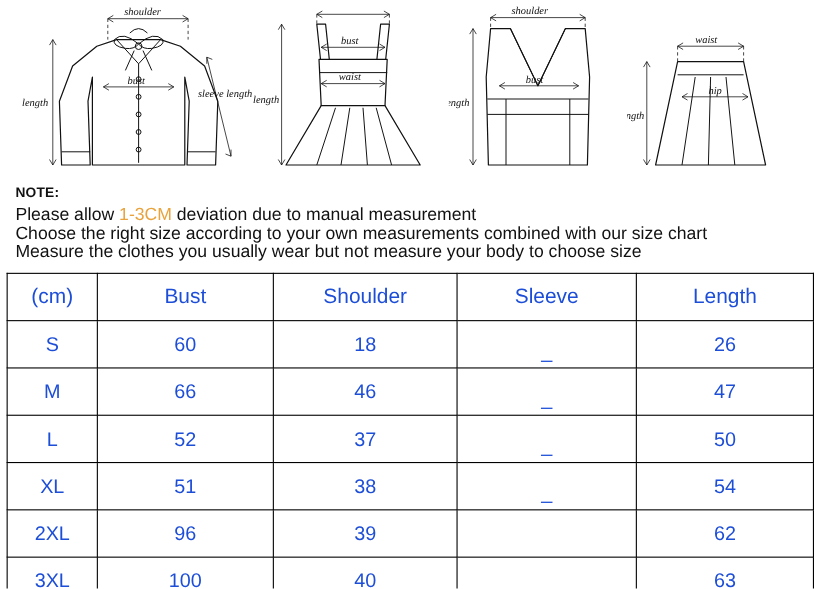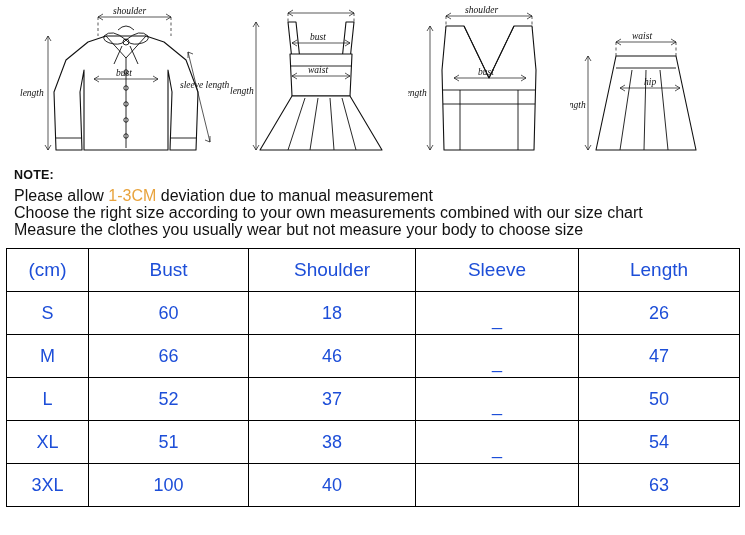--- a/index.html
+++ b/index.html
@@ -301,20 +301,27 @@
         <td>50</td>
       </tr>
       <tr>
         <td>XL</td>
         <td>51</td>
         <td>38</td>
         <td class="dash">_</td>
         <td>54</td>
       </tr>
       <tr>
+        <td>2XL</td>
+        <td>96</td>
+        <td>39</td>
+        <td class="dash"></td>
+        <td>62</td>
+      </tr>
+      <tr>
         <td>3XL</td>
         <td>100</td>
         <td>40</td>
         <td class="dash"></td>
         <td>63</td>
       </tr>
     </tbody>
   </table>
 
 </div>

